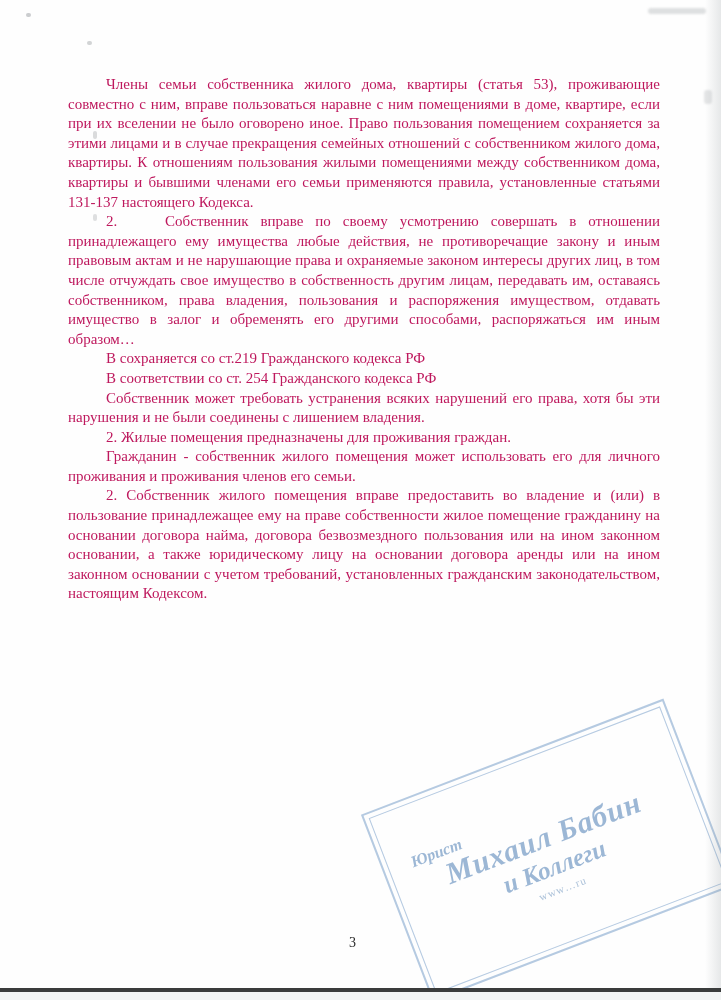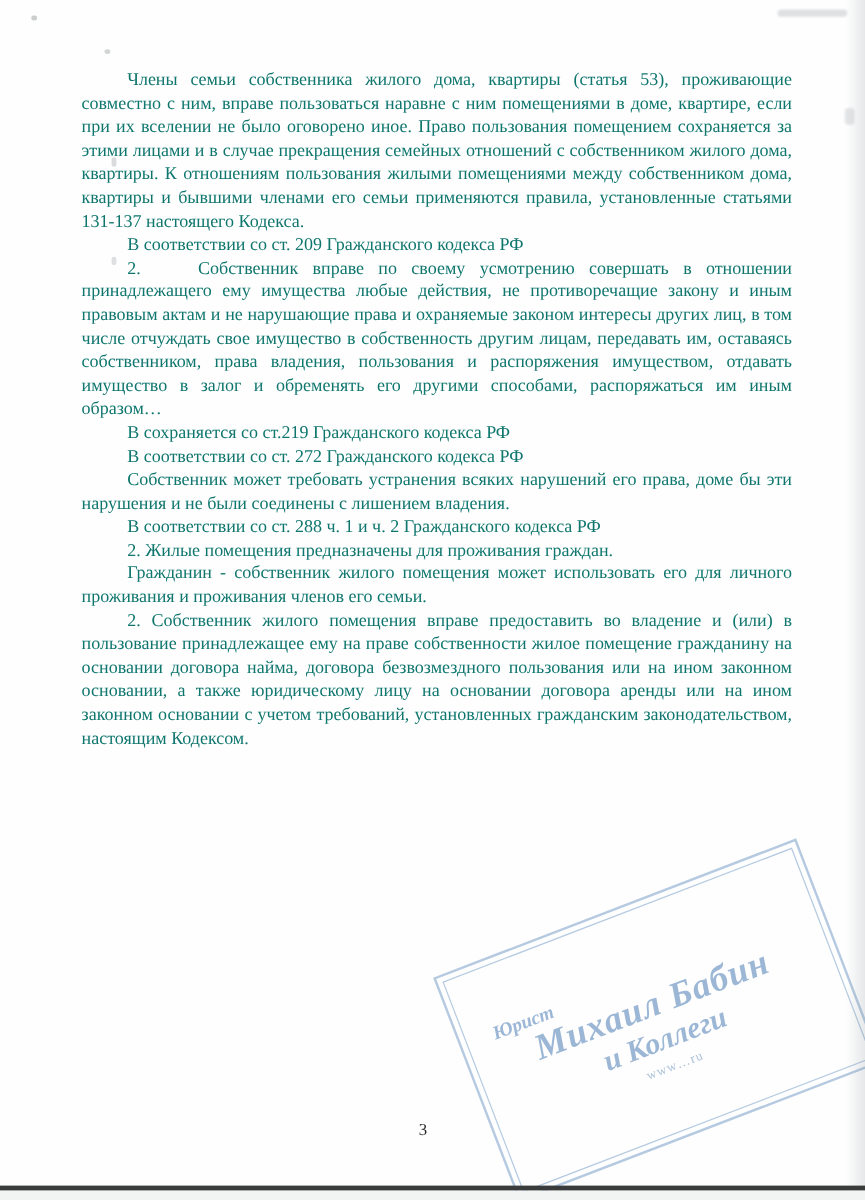--- a/index.html
+++ b/index.html
@@ -8,24 +8,24 @@
     width: 721px;
     height: 1000px;
     background: #fefefe;
     overflow: hidden;
     font-family: "Liberation Serif", "DejaVu Serif", serif;
   }
   
   .text-block {
     position: absolute;
     left: 68px;
-    top: 58px;
+    top: 75px;
     width: 592px;
     z-index: 1;
-    color: #0f766e;
+    color: #be185d;
     font-size: 15px;
     line-height: 19.6px;
     text-align: justify;
   }
   .text-block p { margin: 0; text-indent: 38px; }
 
   
   .page-number {
     position: absolute;
     left: 349px;
@@ -117,26 +117,24 @@
     <div class="wm-content">
       <div class="wm-small">Юрист</div>
       <div class="wm-big">Михаил Бабин</div>
       <div class="wm-mid">и Коллеги</div>
       <div class="wm-url">www…ru</div>
     </div>
   </div>
 
   <div class="text-block">
     <p>Члены семьи собственника жилого дома, квартиры (статья 53), проживающие совместно с ним, вправе пользоваться наравне с ним помещениями в доме, квартире, если при их вселении не было оговорено иное. Право пользования помещением сохраняется за этими лицами и в случае прекращения семейных отношений с собственником жилого дома, квартиры. К отношениям пользования жилыми помещениями между собственником дома, квартиры и бывшими членами его семьи применяются правила, установленные статьями 131-137 настоящего Кодекса.</p>
-    <p>В соответствии со ст. 209 Гражданского кодекса РФ</p>
     <p>2.&nbsp;&nbsp;&nbsp;&nbsp;Собственник вправе по своему усмотрению совершать в отношении принадлежащего ему имущества любые действия, не противоречащие закону и иным правовым актам и не нарушающие права и охраняемые законом интересы других лиц, в том числе отчуждать свое имущество в собственность другим лицам, передавать им, оставаясь собственником, права владения, пользования и распоряжения имуществом, отдавать имущество в залог и обременять его другими способами, распоряжаться им иным образом…</p>
     <p>В сохраняется со ст.219 Гражданского кодекса РФ</p>
-    <p>В соответствии со ст. 272 Гражданского кодекса РФ</p>
-    <p>Собственник может требовать устранения всяких нарушений его права, доме бы эти нарушения и не были соединены с лишением владения.</p>
-    <p>В соответствии со ст. 288 ч. 1 и ч. 2 Гражданского кодекса РФ</p>
+    <p>В соответствии со ст. 254 Гражданского кодекса РФ</p>
+    <p>Собственник может требовать устранения всяких нарушений его права, хотя бы эти нарушения и не были соединены с лишением владения.</p>
     <p>2. Жилые помещения предназначены для проживания граждан.</p>
     <p>Гражданин - собственник жилого помещения может использовать его для личного проживания и проживания членов его семьи.</p>
     <p>2. Собственник жилого помещения вправе предоставить во владение и (или) в пользование принадлежащее ему на праве собственности жилое помещение гражданину на основании договора найма, договора безвозмездного пользования или на ином законном основании, а также юридическому лицу на основании договора аренды или на ином законном основании с учетом требований, установленных гражданским законодательством, настоящим Кодексом.</p>
   </div>
 
   <div class="page-number">3</div>
 
   <div class="speck-1"></div>
   <div class="speck-2"></div>
   <div class="speck-3"></div>

